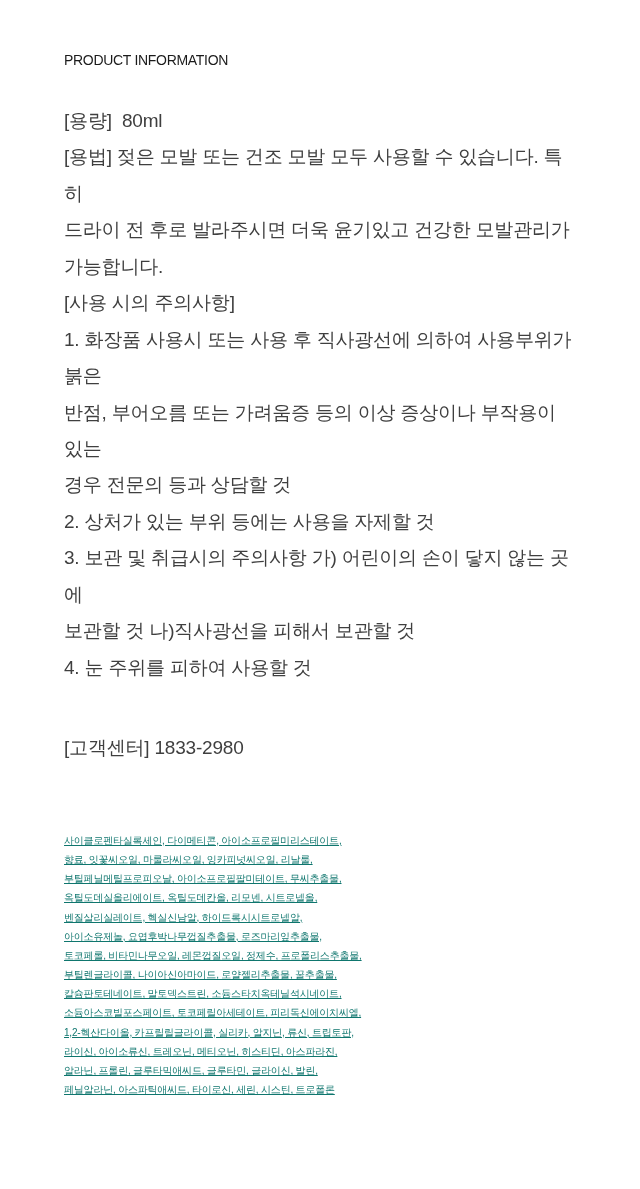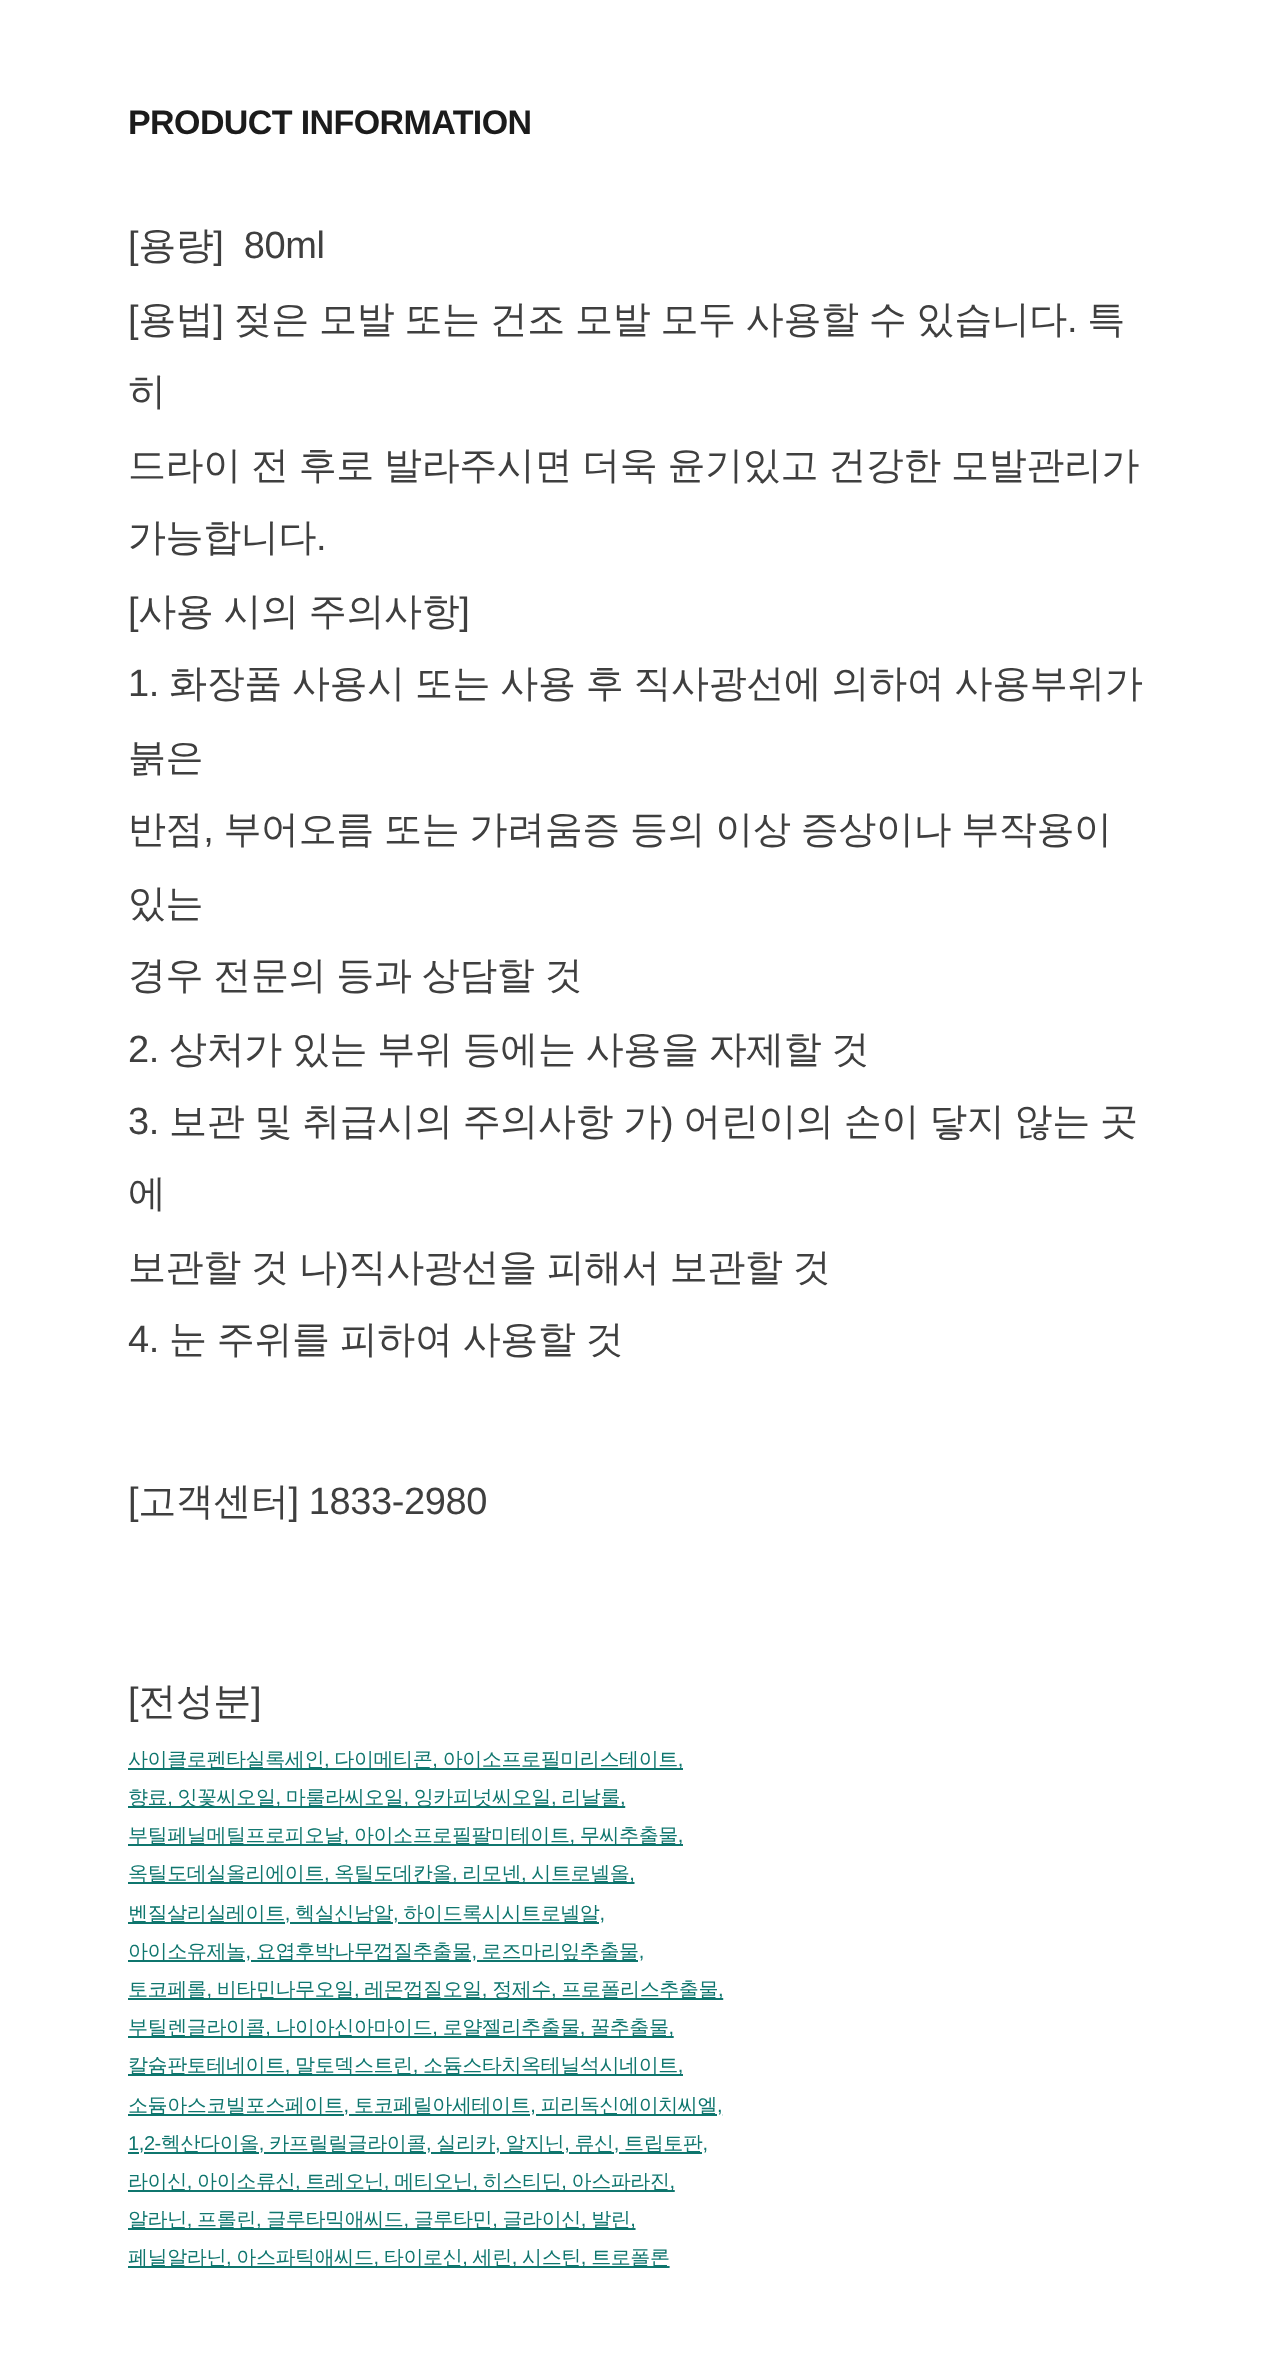--- a/index.html
+++ b/index.html
@@ -15,22 +15,22 @@
     color: #3a3a3a;
     -webkit-font-smoothing: antialiased;
   }
   .page {
     width: 640px;
     min-height: 1189px;
     padding: 52px 64px 24px 64px;
     background: #ffffff;
   }
   h1.title {
-    font-size: 17px;
-    font-weight: bold;
+    font-size: 14px;
+    font-weight: normal;
     letter-spacing: -0.3px;
     color: #1b1b1b;
     margin: 0 0 34px 0;
     line-height: 1.2;
   }
   .block {
     font-size: 19px;
     line-height: 1.92;
     color: #3f3f3f;
     white-space: pre-wrap;
@@ -73,21 +73,20 @@
 
   <div class="spacer-md"></div>
 
   <div class="block">[고객센터] 1833-2980</div>
 
   <div class="spacer-md"></div>
 
 
   <div class="spacer-xl"></div>
 
-  <div class="block">[전성분]</div>
 
   <div class="ingredients">사이클로펜타실록세인, 다이메티콘, 아이소프로필미리스테이트,
 향료, 잇꽃씨오일, 마룰라씨오일, 잉카피넛씨오일, 리날룰,
 부틸페닐메틸프로피오날, 아이소프로필팔미테이트, 무씨추출물,
 옥틸도데실올리에이트, 옥틸도데칸올, 리모넨, 시트로넬올,
 벤질살리실레이트, 헥실신남알, 하이드록시시트로넬알,
 아이소유제놀, 요엽후박나무껍질추출물, 로즈마리잎추출물,
 토코페롤, 비타민나무오일, 레몬껍질오일, 정제수, 프로폴리스추출물,
 부틸렌글라이콜, 나이아신아마이드, 로얄젤리추출물, 꿀추출물,
 칼슘판토테네이트, 말토덱스트린, 소듐스타치옥테닐석시네이트,

